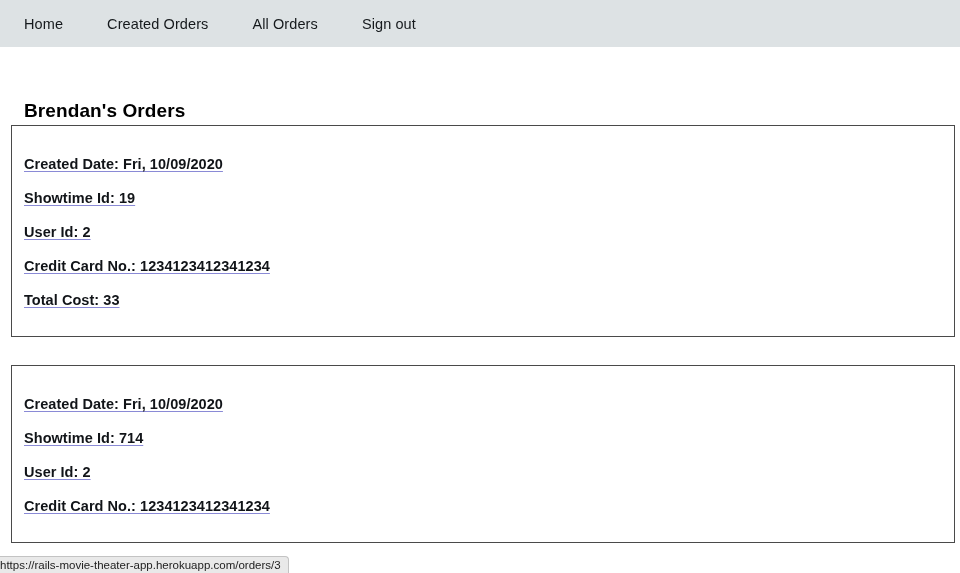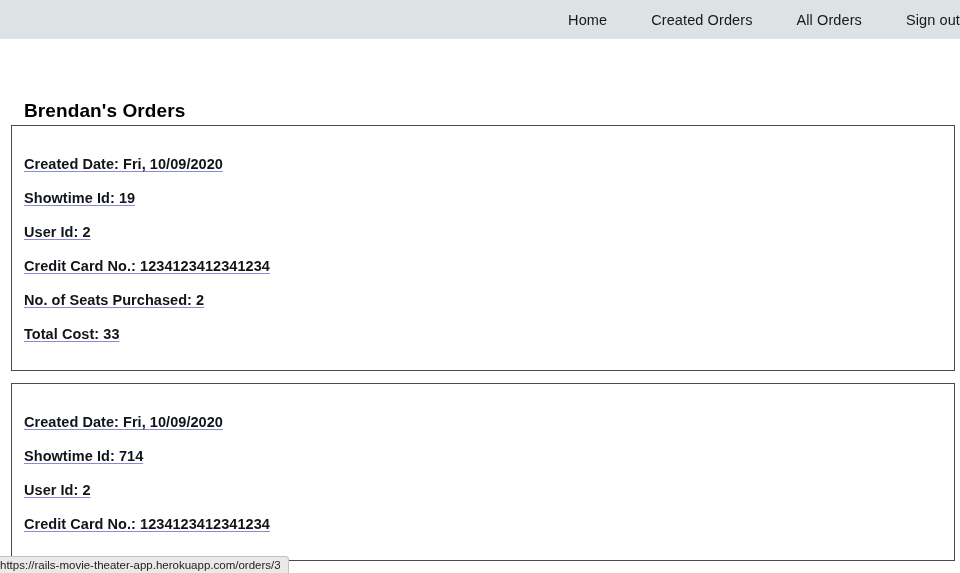--- a/index.html
+++ b/index.html
@@ -10,27 +10,26 @@
     width: 960px;
     height: 573px;
     overflow: hidden;
     background: #ffffff;
     font-family: "Liberation Sans", sans-serif;
     position: relative;
   }
 
   
   .navbar {
-    height: 39px;
+    height: 47px;
     background: #dde2e4;
     display: flex;
     align-items: center;
     padding-left: 24px;
     box-sizing: border-box;
-    justify-content: flex-end;
   }
   .nav-link {
     font-size: 14.5px;
     color: #15191c;
     text-decoration: none;
     margin-right: 44px;
     white-space: nowrap;
     letter-spacing: 0.1px;
   }
   .nav-link:last-child { margin-right: 0; }
@@ -53,21 +52,21 @@
     position: absolute;
     left: 11px;
     top: 125px;
     width: 944px;
   }
   .order-card {
     border: 1.5px solid #4a4a4a;
     background: #ffffff;
     box-sizing: border-box;
     padding: 30px 0 28px 12px;
-    margin-bottom: 12px;
+    margin-bottom: 28px;
   }
   .order-line {
     display: block;
     font-size: 14.5px;
     font-weight: bold;
     color: #111418;
     text-decoration: underline;
     text-decoration-color: #8a8ad6;
     text-underline-offset: 2px;
     margin-bottom: 18px;
@@ -111,21 +110,20 @@
 
 <h1 class="page-title">Brendan's Orders</h1>
 
 <div class="cards">
 
   <div class="order-card">
     <a class="order-line" href="#">Created Date: Fri, 10/09/2020</a>
     <a class="order-line" href="#">Showtime Id: 19</a>
     <a class="order-line" href="#">User Id: 2</a>
     <a class="order-line" href="#">Credit Card No.: 1234123412341234</a>
-    <a class="order-line" href="#">No. of Seats Purchased: 2</a>
     <a class="order-line" href="#">Total Cost: 33</a>
   </div>
 
   <div class="order-card">
     <a class="order-line" href="#">Created Date: Fri, 10/09/2020</a>
     <a class="order-line" href="#">Showtime Id: 714</a>
     <a class="order-line" href="#">User Id: 2</a>
     <a class="order-line" href="#">Credit Card No.: 1234123412341234</a>
 
   </div>

